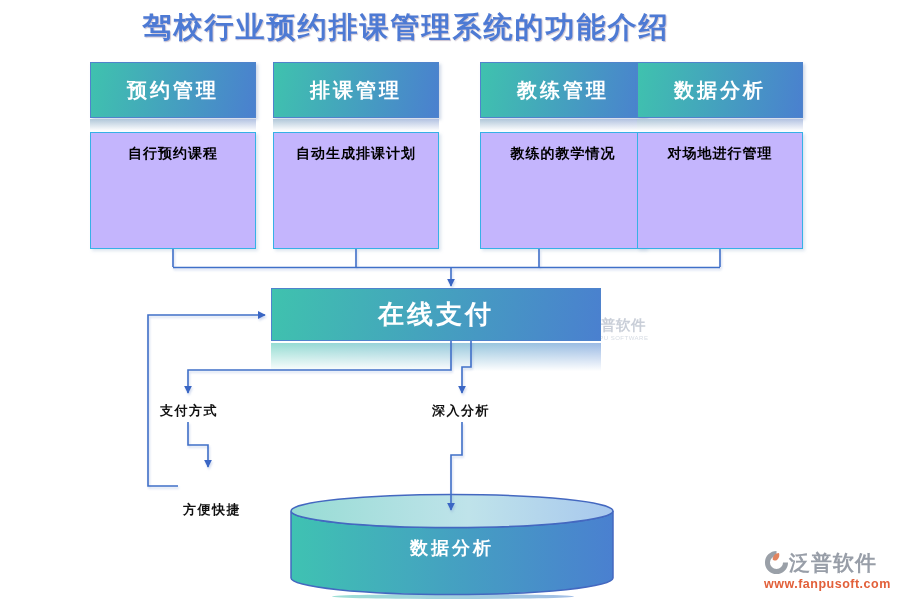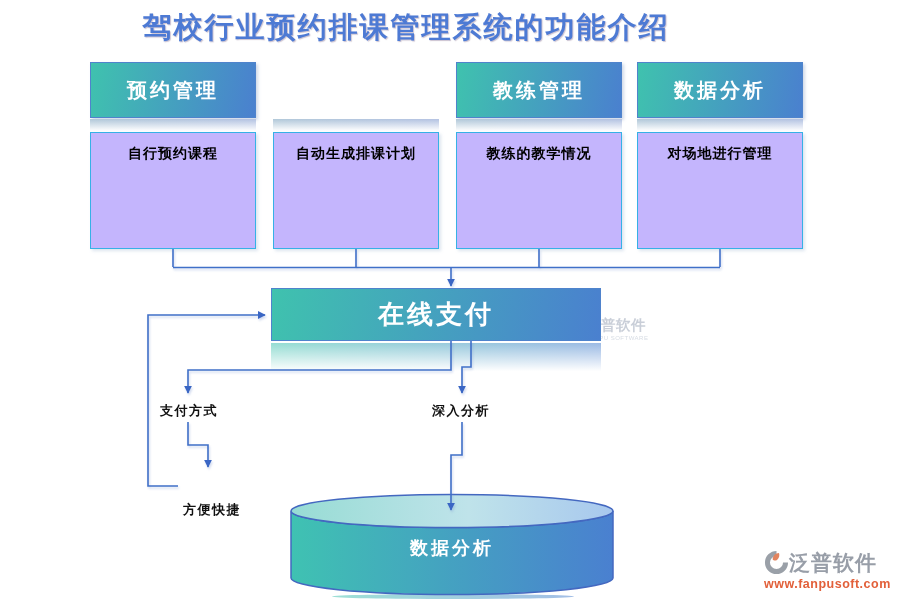--- a/index.html
+++ b/index.html
@@ -8,21 +8,21 @@
     font-family:"Liberation Sans","DejaVu Sans",sans-serif;
   }
   
   .title{
     position:absolute;top:8px;left:0;width:812px;text-align:center;
     font-size:29px;font-weight:bold;color:#4d7ad4;letter-spacing:2px;
     text-shadow:1px 1px 1px rgba(140,120,150,.45);
   }
   
   .col{position:absolute;top:62px;width:166px;height:187px;}
-  .col-1{left:90px;} .col-2{left:273px;} .col-3{left:456px;} .col-4{left:637px;}
+  .col-1{left:90px;} .col-2{left:273px;} .col-3{left:480px;} .col-4{left:637px;}
   .mod-header{
     position:absolute;top:0;left:0;width:164px;height:54px;
     background:linear-gradient(100deg,#3fc2ae 0%,#4a80cf 100%);
     border:1px solid #4f83cc;
     color:#fff;font-size:20px;font-weight:bold;letter-spacing:3px;
     text-align:center;line-height:54px;
     box-shadow:2px 2px 3px rgba(150,170,205,.45);
   }
   .mod-strip{
     position:absolute;top:57px;left:0;width:166px;height:13px;
@@ -96,20 +96,21 @@
   <div class="title">驾校行业预约排课管理系统的功能介绍</div>
 
   <div class="col col-1">
     <div class="mod-header">预约管理</div>
     <div class="mod-strip"></div>
     <div class="mod-body">
       <span class="mod-item">自行预约课程</span>
     </div>
   </div>
   <div class="col col-2">
+    <div class="mod-header">排课管理</div>
     <div class="mod-strip"></div>
     <div class="mod-body">
       <span class="mod-item">自动生成排课计划</span>
     </div>
   </div>
   <div class="col col-3">
     <div class="mod-header">教练管理</div>
     <div class="mod-strip"></div>
     <div class="mod-body">
       <span class="mod-item">教练的教学情况</span>

